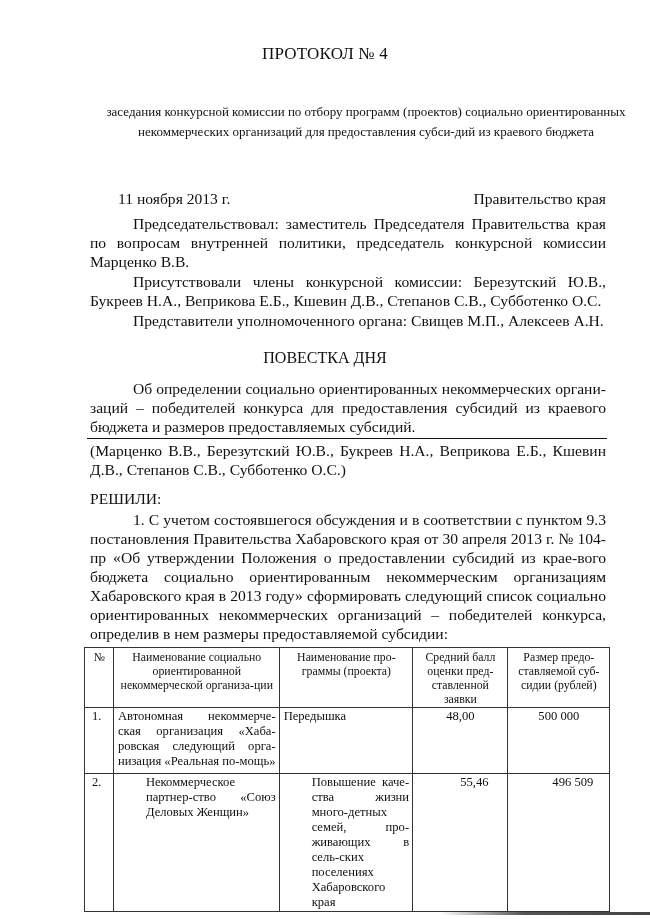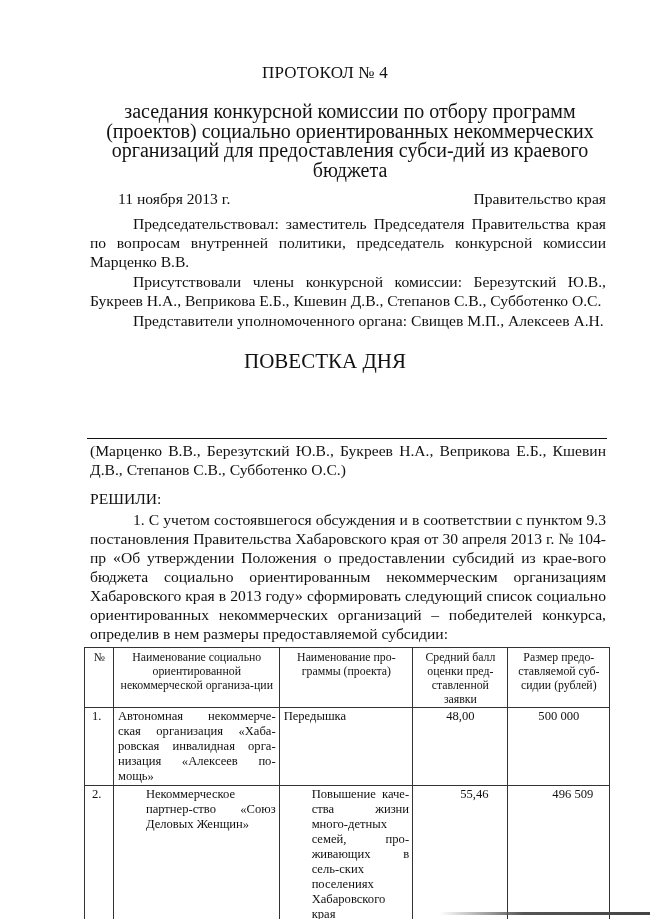--- a/index.html
+++ b/index.html
@@ -17,31 +17,31 @@
       font-size: 15.6px;
     }
     .page {
       position: absolute;
       left: 0; top: 0;
       width: 650px; height: 919px;
     }
     .title {
       position: absolute;
       left: 0; width: 650px;
-      top: 63px;
+      top: 44px;
       text-align: center;
       font-size: 17px;
       letter-spacing: 0.2px;
     }
     .subtitle {
       position: absolute;
-      left: 90px; width: 520px;
+      left: 106px; width: 520px;
       top: 102px;
       text-align: center;
-      font-size: 20px;
+      font-size: 13px;
       line-height: 19.5px;
     }
     .dateline {
       position: absolute;
       left: 90px; width: 516px;
       top: 190px;
       font-size: 15.6px;
     }
     .dateline .date { position: absolute; left: 0; top: 0; margin-left: 28px; }
     .dateline .place { position: absolute; right: 0; top: 0; }
@@ -55,21 +55,21 @@
     }
     .para .indent { display: inline-block; width: 43px; }
     .p-chair { top: 214px; }
     .p-present { top: 272px; }
     .p-reps { top: 311px; }
     .agenda-title {
       position: absolute;
       left: 0; width: 650px;
       top: 349px;
       text-align: center;
-      font-size: 21px;
+      font-size: 16px;
     }
     .p-agenda { top: 379px; }
     .rule {
       position: absolute;
       left: 87px; width: 520px;
       top: 438px;
       height: 0;
       border-top: 1.5px solid #111;
     }
     .p-names { top: 441px; }
@@ -137,20 +137,21 @@
   </div>
 
   <div class="para p-chair"><span class="indent"></span><span>Председательствовал: заместитель Председателя Правительства края по вопросам внутренней политики,  председатель конкурсной комиссии Марценко В.В.</span></div>
 
   <div class="para p-present"><span class="indent"></span><span>Присутствовали члены конкурсной комиссии: Березутский Ю.В., Букреев Н.А., Веприкова Е.Б.,  Кшевин Д.В., Степанов С.В., Субботенко О.С.</span></div>
 
   <div class="para p-reps"><span class="indent"></span><span>Представители уполномоченного органа: Свищев М.П., Алексеев А.Н.</span></div>
 
   <div class="agenda-title">ПОВЕСТКА ДНЯ</div>
 
+  <div class="para p-agenda"><span class="indent"></span><span>Об определении социально ориентированных некоммерческих органи-заций – победителей конкурса для предоставления субсидий из краевого бюджета и размеров предоставляемых субсидий.</span></div>
 
   <div class="rule"></div>
 
   <div class="para p-names">(Марценко В.В., Березутский Ю.В., Букреев Н.А., Веприкова Е.Б., Кшевин Д.В., Степанов С.В., Субботенко О.С.)</div>
 
   <div class="resolved">РЕШИЛИ:</div>
 
   <div class="para p-decision"><span class="indent"></span><span>1. С учетом состоявшегося обсуждения и в соответствии с пунктом 9.3 постановления Правительства Хабаровского края от 30 апреля 2013 г. № 104-пр «Об утверждении Положения о предоставлении субсидий из крае-вого бюджета социально ориентированным некоммерческим организациям Хабаровского края в 2013 году» сформировать следующий список социально ориентированных некоммерческих организаций – победителей конкурса, определив в нем размеры предоставляемой субсидии:</span></div>
 
   <table class="subsidies">
@@ -166,21 +167,21 @@
         <th>№</th>
         <th>Наименование социально ориентированной некоммерческой организа-ции</th>
         <th>Наименование про-граммы (проекта)</th>
         <th>Средний балл оценки пред-ставленной заявки</th>
         <th>Размер предо-ставляемой суб-сидии (рублей)</th>
       </tr>
     </thead>
     <tbody>
       <tr class="row1">
         <td class="num">1.</td>
-        <td class="org">Автономная некоммерче-ская организация «Хаба-ровская инвалидная орга-низация «Алексеев по-мощь»</td>
+        <td class="org">Автономная некоммерче-ская организация «Хаба-ровская следующий орга-низация «Реальная по-мощь»</td>
         <td class="prog">Передышка</td>
         <td class="center">48,00</td>
         <td class="center">500 000</td>
       </tr>
       <tr class="row2">
         <td class="num">2.</td>
         <td class="org">Некоммерческое партнер-ство «Союз Деловых Женщин»</td>
         <td class="prog">Повышение каче-ства жизни много-детных семей, про-живающих в сель-ских поселениях Хабаровского края</td>
         <td class="center">55,46</td>
         <td class="center">496 509</td>

